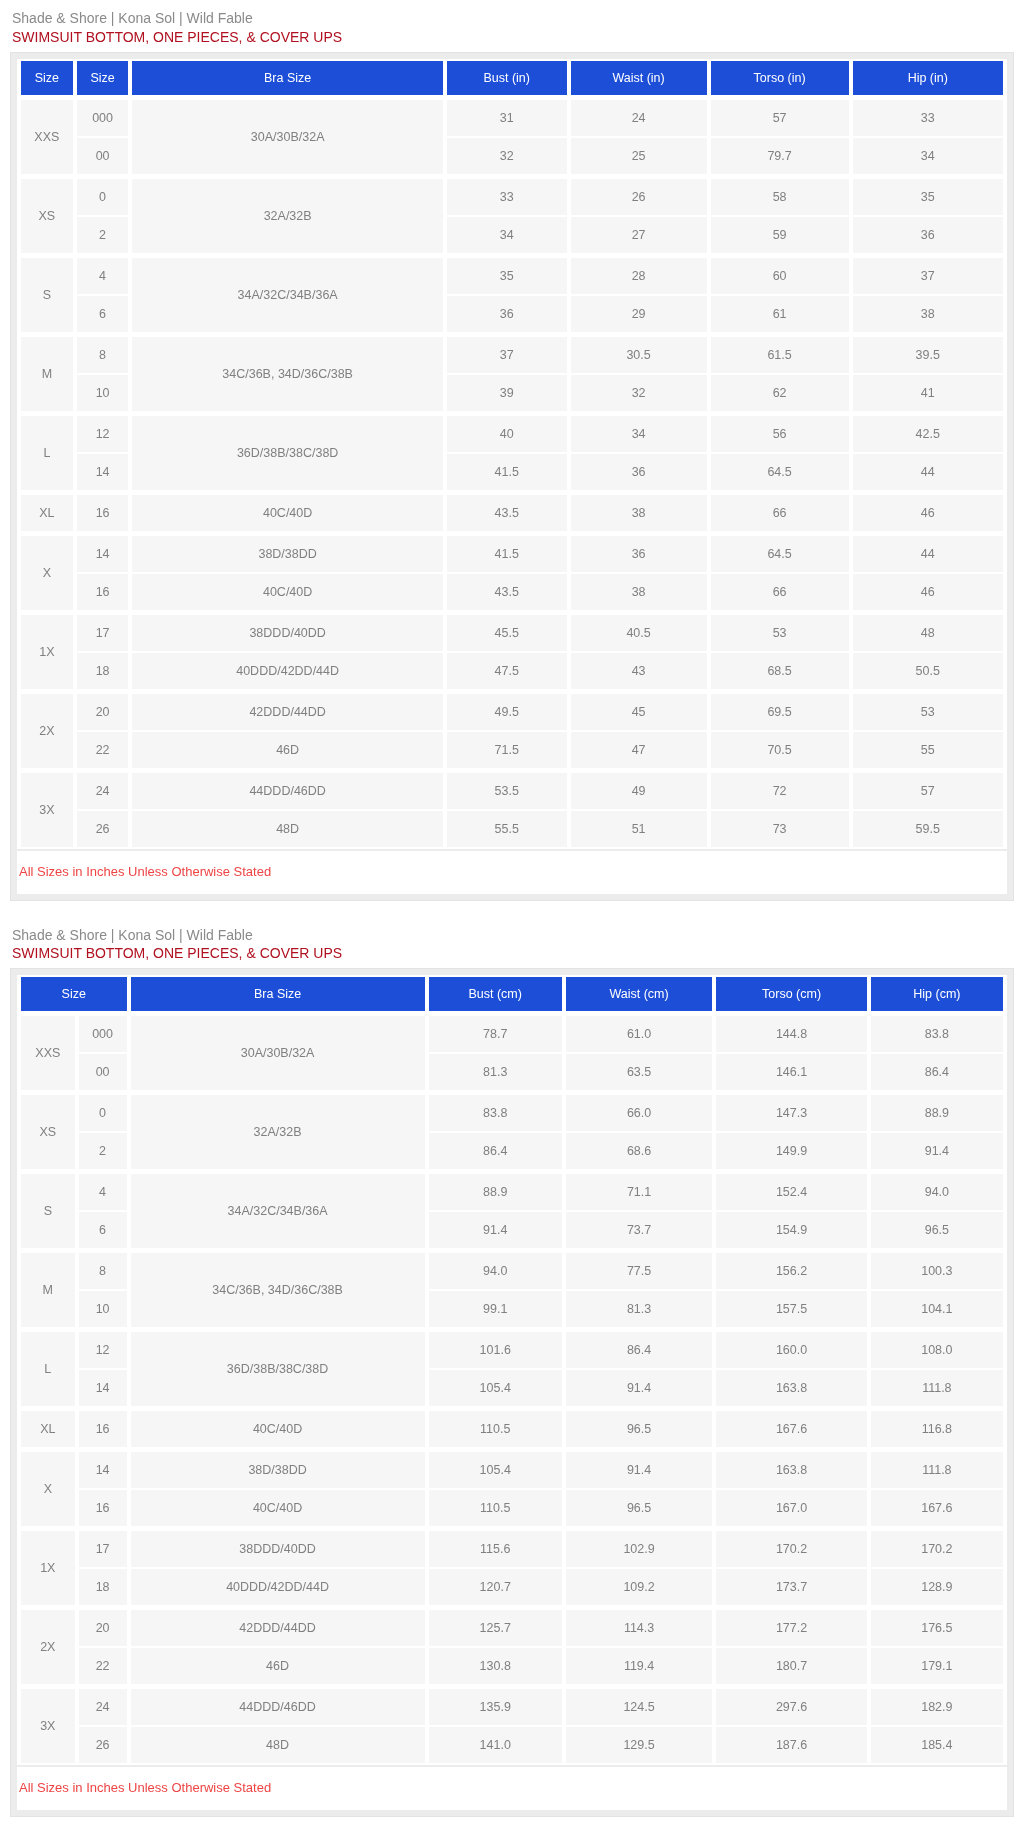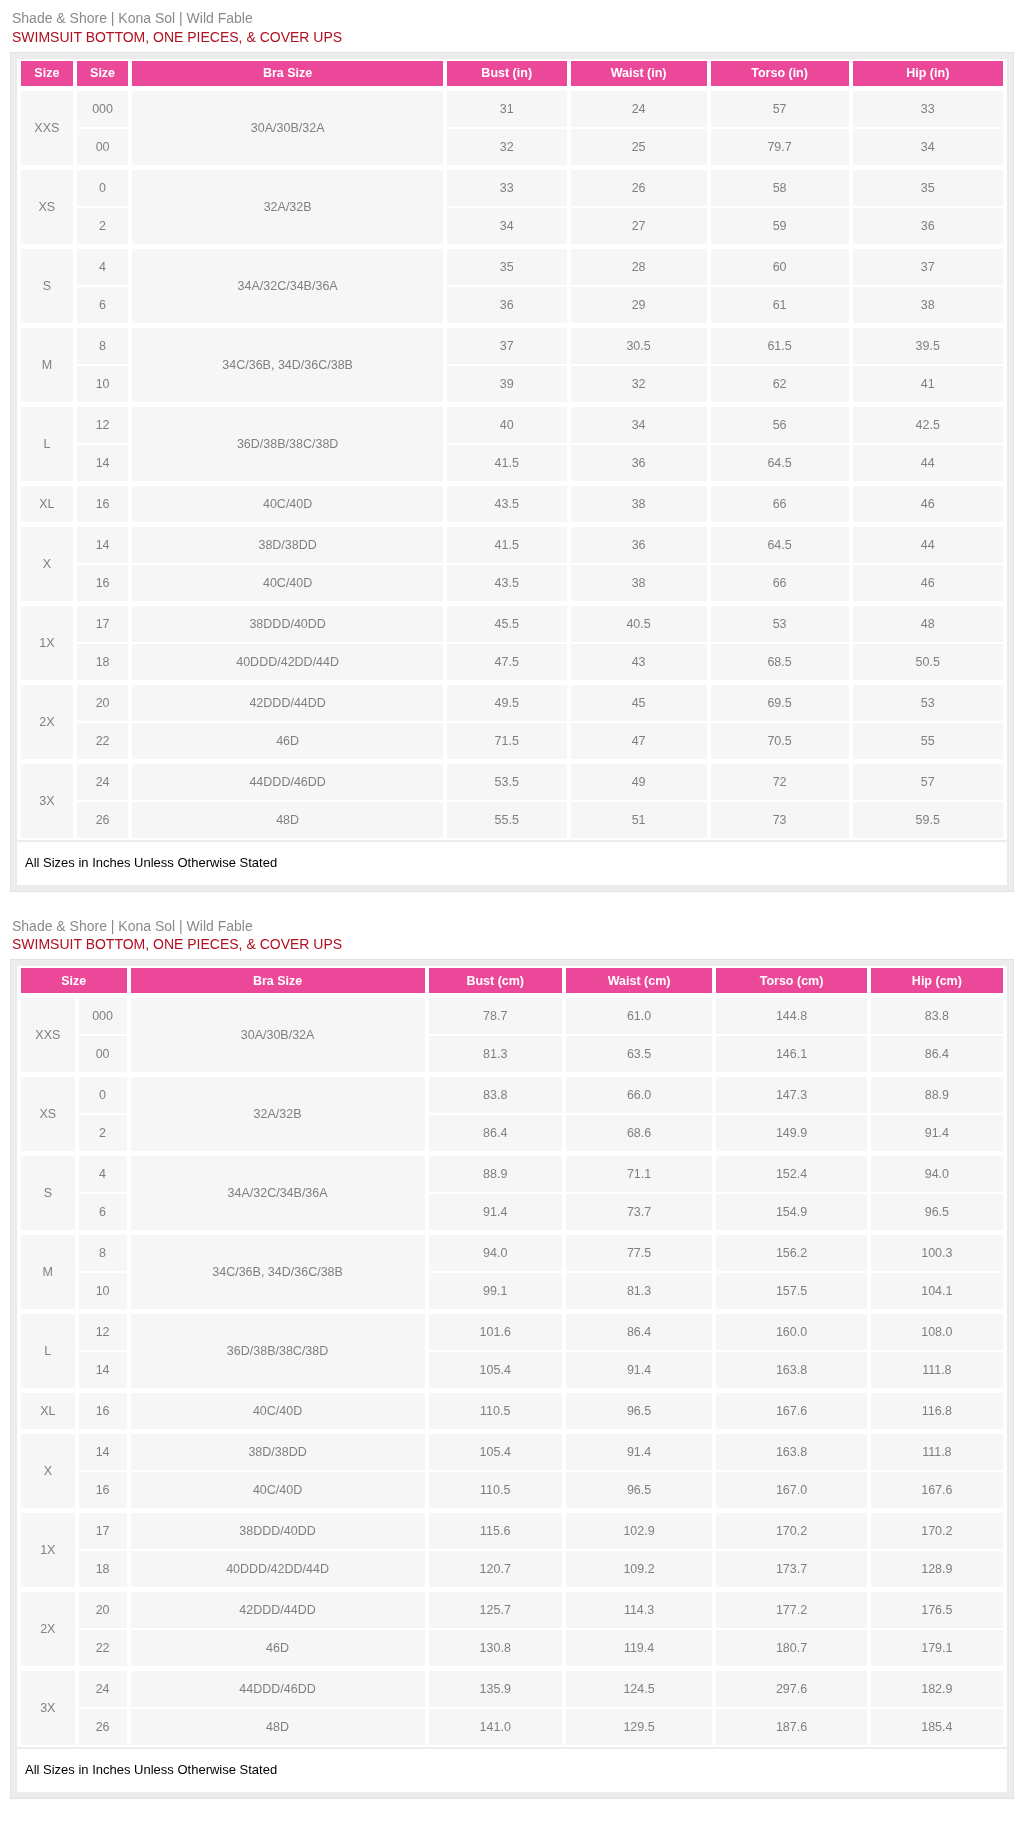--- a/index.html
+++ b/index.html
@@ -35,45 +35,45 @@
   .table-backdrop { background: #ffffff; }
 
   table.size-table {
     width: 100%;
     table-layout: fixed;
     border-collapse: separate;
     border-spacing: 4px 2px;
     background: #ffffff;
   }
   table.size-table th {
-    background: #ec4899;
+    background: #1d4ed8;
     color: #ffffff;
     font-size: 12.5px;
-    font-weight: bold;
-    height: 25px;
+    font-weight: normal;
+    height: 34px;
     text-align: center;
     padding: 0 2px;
   }
   table.size-table td {
     background: #f6f6f6;
     color: #808080;
     font-size: 12.5px;
     height: 36px;
     text-align: center;
     vertical-align: middle;
     padding: 0 2px;
     overflow: hidden;
   }
   tr.group-start td { border-top: 3px solid #ffffff; }
 
   .footnote {
     background: #ffffff;
-    color: #000000;
+    color: #ef4444;
     font-size: 13px;
-    padding: 13px 8px 15px 8px;
+    padding: 13px 8px 15px 2px;
     margin-top: 2px;
   }
 </style>
 </head>
 <body>
 
 <div class="section">
   <div class="titles">
     <div class="brand-line">Shade &amp; Shore | Kona Sol | Wild Fable</div>
     <div class="chart-title">SWIMSUIT BOTTOM, ONE PIECES, &amp; COVER UPS</div>

